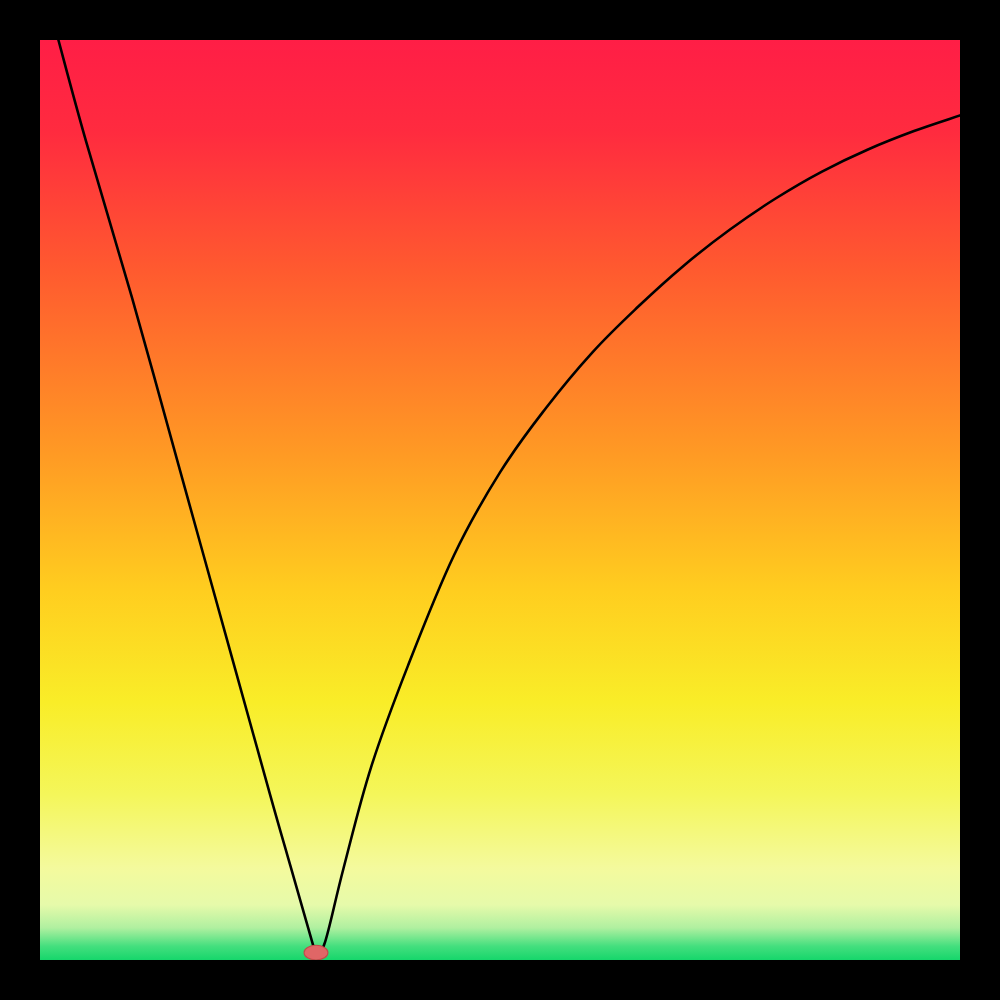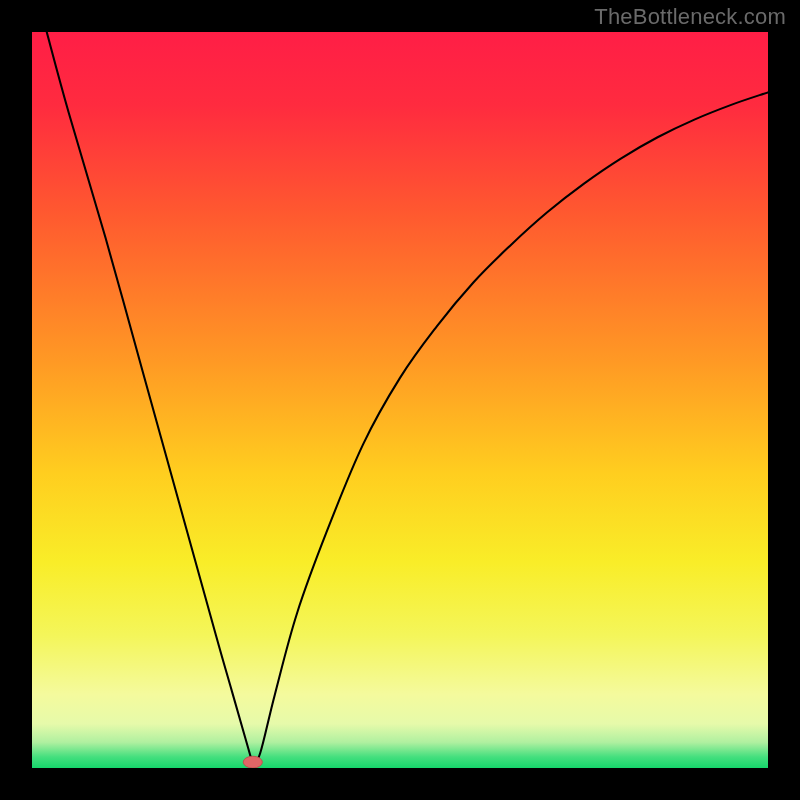--- a/index.html
+++ b/index.html
@@ -34,21 +34,20 @@
     font-size: 22px;
     font-weight: 400;
     letter-spacing: 0.2px;
     user-select: none;
   }
 </style>
 </head>
 <body>
 
 <div class="frame">
-  <div class="watermark">TheBottleneck.com</div>
 
   <svg class="plot" viewBox="0 0 100 100" preserveAspectRatio="none">
     <defs>
       <linearGradient id="bg-grad" x1="0" y1="0" x2="0" y2="1">
           <stop offset="0%" stop-color="#ff1e46"></stop>
           <stop offset="10%" stop-color="#ff2b3f"></stop>
           <stop offset="25%" stop-color="#ff5a2f"></stop>
           <stop offset="45%" stop-color="#ff9a24"></stop>
           <stop offset="60%" stop-color="#ffce1f"></stop>
           <stop offset="72%" stop-color="#f9ed28"></stop>

